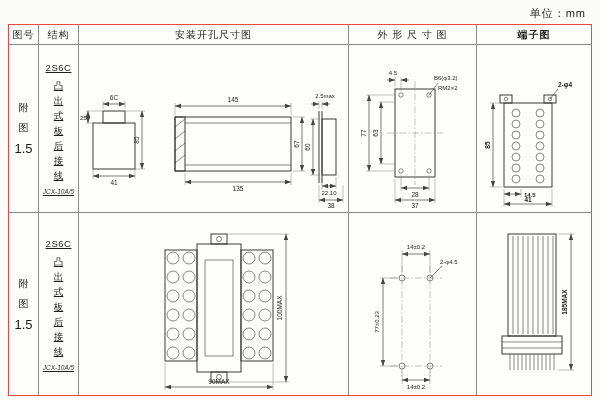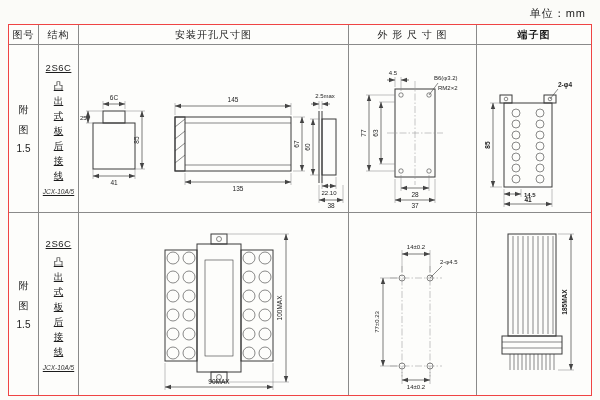--- a/index.html
+++ b/index.html
@@ -12,21 +12,21 @@
     grid-template-columns:30px 40px 270px 128px 114px;
     grid-template-rows:20px 168px 182px;
     border:1px solid #ef4444; background:#fdfdfb;
   }
   .cell { border-right:1px solid #8a8a8a; border-bottom:1px solid #8a8a8a;
           display:flex; align-items:center; justify-content:center; overflow:hidden; }
   .cell:nth-child(5n) { border-right:none;font-weight:bold; }
   .cell:nth-child(n+11) { border-bottom:none; }
   .head { font-size:10px; color:#1c1c1c; letter-spacing:1px; }
   .figcell { flex-direction:column; gap:6px; font-size:10px; color:#1c1c1c; }
-  .figcell .num { font-size:10px; }
+  .figcell .num { font-size:13px; }
   .structcell { flex-direction:column; gap:5px; color:#1c1c1c;text-decoration:underline; }
   .structcell .model { font-size:9.5px; letter-spacing:0.5px; }
   .structcell .vert { width:11px; font-size:9.5px; line-height:15px; word-break:break-all; text-align:center; }
   .structcell .type { font-size:6.5px; font-style:italic; color:#333; }
   svg { display:block; }
   .shape { fill:none; stroke:#3b3b3b; stroke-width:1; }
   .thin  { fill:none; stroke:#3b3b3b; stroke-width:0.6; }
   .dim   { stroke:#444; stroke-width:0.7; fill:none; }
   .ext   { stroke:#808080; stroke-width:0.5; }
   .cl    { stroke:#8d8d8d; stroke-width:0.5; stroke-dasharray:7 2 1.5 2; fill:none; }

